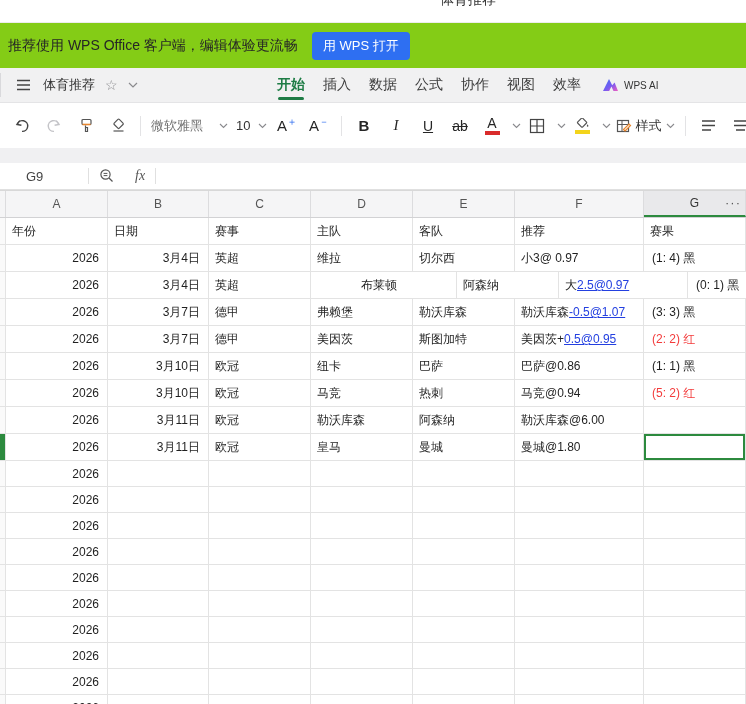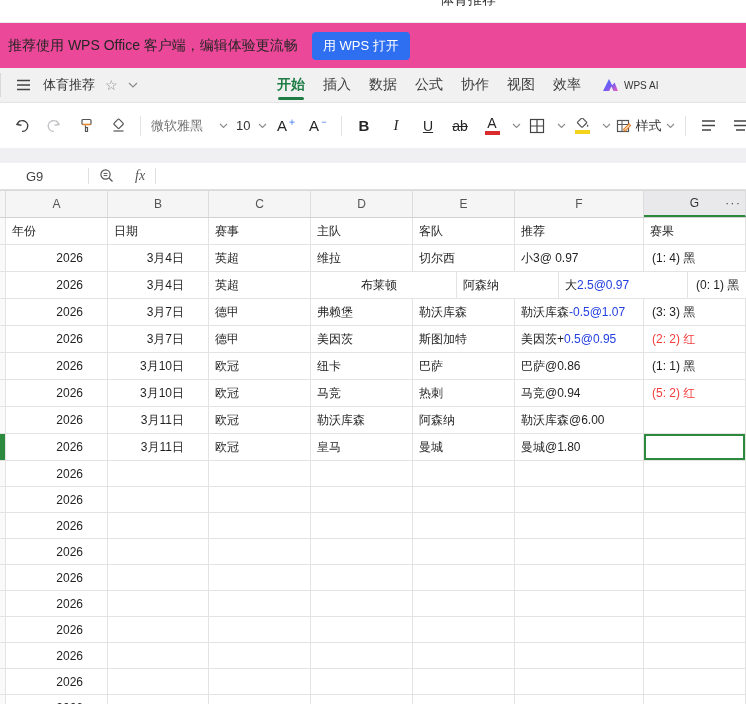--- a/index.html
+++ b/index.html
@@ -5,21 +5,21 @@
   * { margin:0; padding:0; box-sizing:border-box; }
   html,body { background:#fff; }
   body { font-family:"Liberation Sans", sans-serif; }
   .frame { position:relative; width:746px; height:704px; overflow:hidden; background:#fff; }
 
   
   .top-strip { position:relative; height:22px; overflow:hidden; background:#fff; }
   .top-title { position:absolute; left:440px; top:-9px; font-size:14px; color:#333; }
 
   
-  .banner { height:46px; border-top:1px solid #ececec; display:flex; align-items:center; padding-left:8px; background:#ec4899; }
+  .banner { height:46px; border-top:1px solid #ececec; display:flex; align-items:center; padding-left:8px; background:#84cc16; }
   .banner-text { font-size:14px; color:#262626; }
   .wps-open-btn { margin-left:14px; background:#2e6ff2; color:#fff; font-size:13px; border:none; border-radius:4px; padding:5px 11px; cursor:pointer; }
 
   
   .menubar { position:relative; height:35px; background:#f1f1f2; border-bottom:1px solid #e4e4e6; display:flex; align-items:center; }
   .menubar .left-edge { position:absolute; left:0; top:5px; width:1px; height:24px; background:#d9d9dc; }
   .hamburger { margin-left:16px; display:flex; align-items:center; cursor:pointer; }
   .doc-title { margin-left:12px; font-size:13px; color:#333; }
   .star { margin-left:10px; font-size:14px; color:#8a8a8e; cursor:pointer; }
   .title-chev { margin-left:10px; display:flex; cursor:pointer; }
@@ -65,24 +65,24 @@
   .col-letter { height:100%; display:flex; align-items:center; justify-content:center; font-size:12px; color:#555; border-right:1px solid #dcdcde; cursor:pointer; }
   .col-letter.sel { background:#e9e9eb; border-bottom:2px solid #2c8a3e; color:#333; }
   .more-cols { position:absolute; right:5px; top:4px; font-size:13px; color:#555; letter-spacing:1px; cursor:pointer; }
 
   
   .grid { height:486px; overflow:hidden; background:#fff; }
   .grow { display:flex; border-bottom:1px solid #e3e3e3; background:#fff; }
   .sliver { width:6px; flex:none; background:#fafafa; border-right:1px solid #e3e3e3; }
   .sliver.selrow { background:#2c8a3e; }
   .gcell { flex:none; display:flex; align-items:center; font-size:12px; color:#1f1f1f; border-right:1px solid #e3e3e3; overflow:hidden; white-space:nowrap; position:relative; cursor:cell; }
-  .al-r { justify-content:flex-end; padding-right:24px; }
+  .al-r { justify-content:flex-end; padding-right:8px; }
   .al-l { justify-content:flex-start; padding-left:6px; }
   .gcell.res { padding-left:8px; }
-  .gcell .seg.link { color:#2440e0; }
+  .gcell .seg.link { color:#2440e0; text-decoration:underline; }
   .gcell.red { color:#f33b3b; }
   .gcell.selcell { box-shadow:inset 0 0 0 2px #2c8a3e; }
 
   svg { display:block; }
 </style>
 </head>
 <body>
 
 <div class="frame">
 

